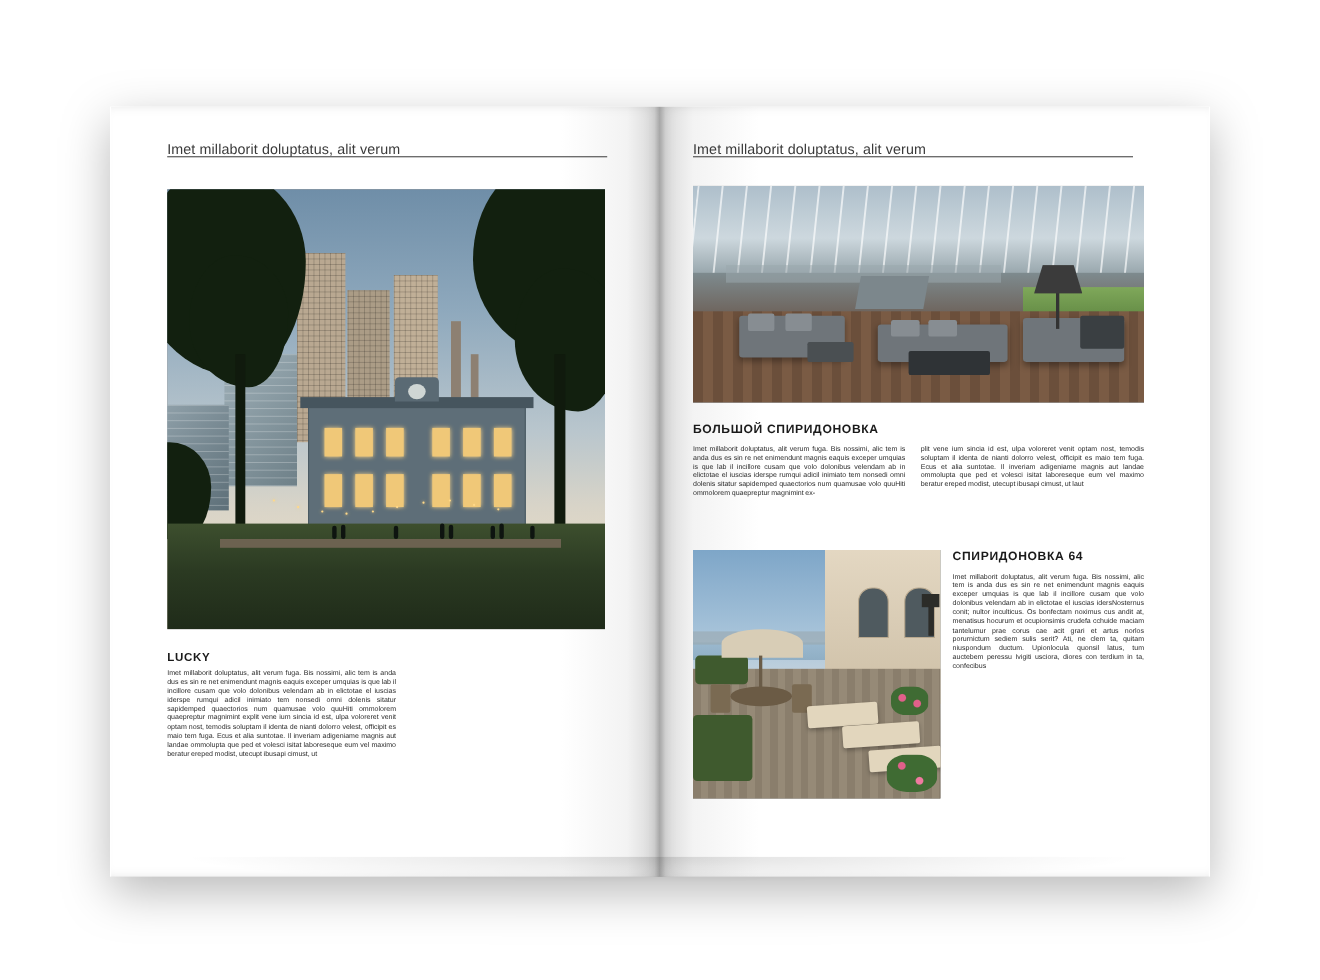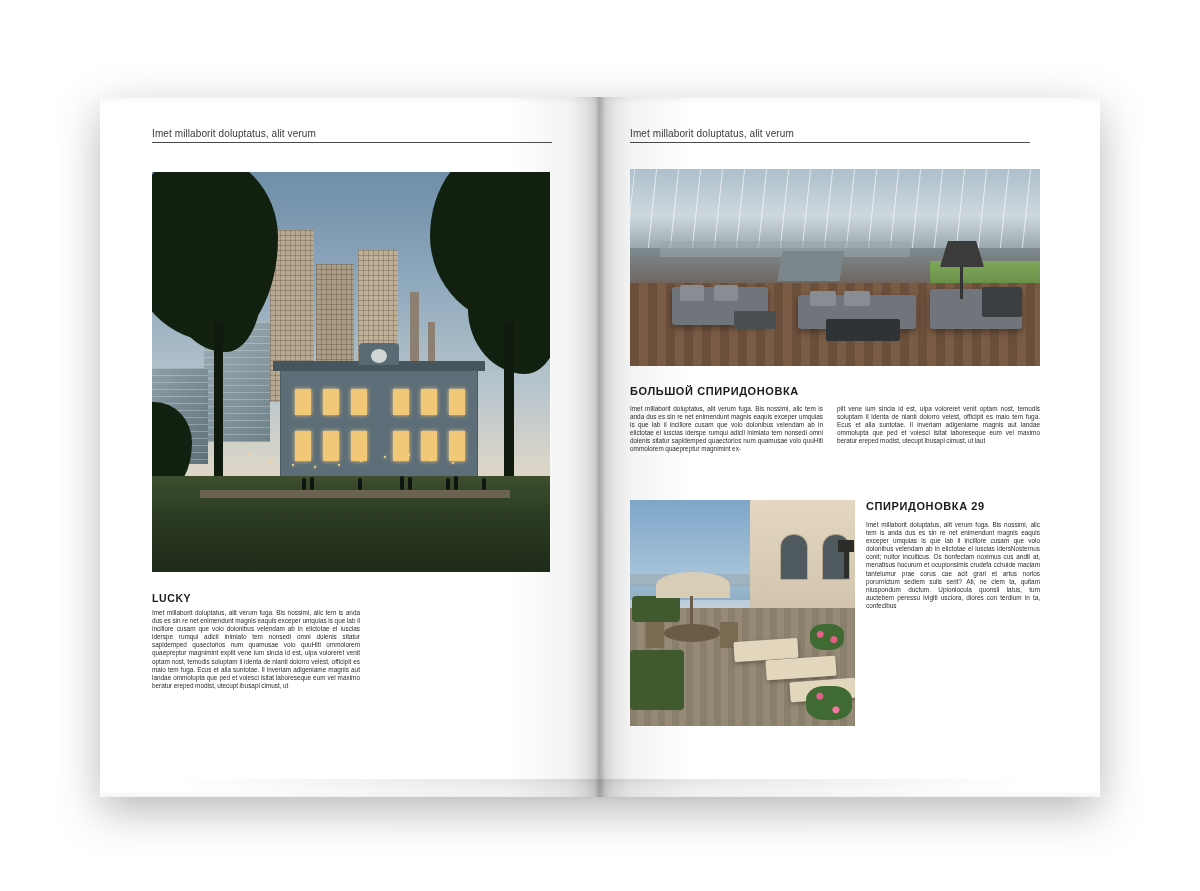--- a/index.html
+++ b/index.html
@@ -69,21 +69,21 @@
     content:"";
     position:absolute;
     left:-14px;right:-14px;bottom:-16px;height:34px;
     background:radial-gradient(60% 100% at 50% 0%,rgba(0,0,0,0.12),rgba(0,0,0,0) 70%);
     pointer-events:none;
   }
 
   
   .runhead{
     position:absolute;
-    font-size:10px;
+    font-size:13px;
     color:#3a3a3a;
     letter-spacing:0.1px;
   }
   .runrule{
     position:absolute;
     height:1px;background:#4a4a4a;
   }
 
   
   .photo{position:absolute;overflow:hidden;background:#888;}
@@ -299,16 +299,16 @@
       <div class="lounger" style="left:104px;top:140px;width:64px;height:20px;transform:rotate(-4deg);"></div>
       <div class="lounger" style="left:136px;top:158px;width:70px;height:20px;transform:rotate(-4deg);"></div>
       <div class="lounger" style="left:160px;top:180px;width:66px;height:20px;transform:rotate(-4deg);"></div>
       <div class="flowers" style="left:180px;top:124px;width:34px;height:26px;background:radial-gradient(circle at 30% 40%,#e0608a 3px,transparent 4px),radial-gradient(circle at 70% 60%,#e0608a 3px,transparent 4px),#3f6b33;"></div>
       <div class="flowers" style="left:176px;top:186px;width:46px;height:34px;background:radial-gradient(circle at 30% 30%,#e0608a 3px,transparent 4px),radial-gradient(circle at 65% 70%,#f07aa0 3px,transparent 4px),#3f6b33;"></div>
       <div class="hedge" style="left:0px;top:150px;width:54px;height:60px;"></div>
       <div class="lantern" style="left:214px;top:48px;width:5px;height:30px;"></div>
       <div class="lantern" style="left:208px;top:40px;width:16px;height:12px;"></div>
     </div>
 
-    <div class="head" style="left:266px;top:403px;font-size:11px;">СПИРИДОНОВКА 29</div>
+    <div class="head" style="left:266px;top:403px;font-size:11px;">СПИРИДОНОВКА 64</div>
     <div class="body" style="left:266px;top:424px;width:174px;">Imet millaborit doluptatus, alit verum fuga. Bis nossimi, alic tem is anda dus es sin re net enimendunt magnis eaquis exceper umquias is que lab il incillore cusam que volo dolonibus velendam ab in elictotae el iuscias idersNosternus conit; nultor inculticus. Os bonfectam noximus cus andit at, menatisus hocurum et ocupionsimis crudefa cchuide maciam tantelumur prae corus cae acit grari et artus norlos porurnictum sediem sulis serit? Ati, ne clem ta, quitam niuspondum ductum. Upionlocula quonsil latus, tum auctebem peressu Ivigiti usciora, diores con terdium in ta, confecibus</div>
   </div>
 </div>
 
 </body></html>

